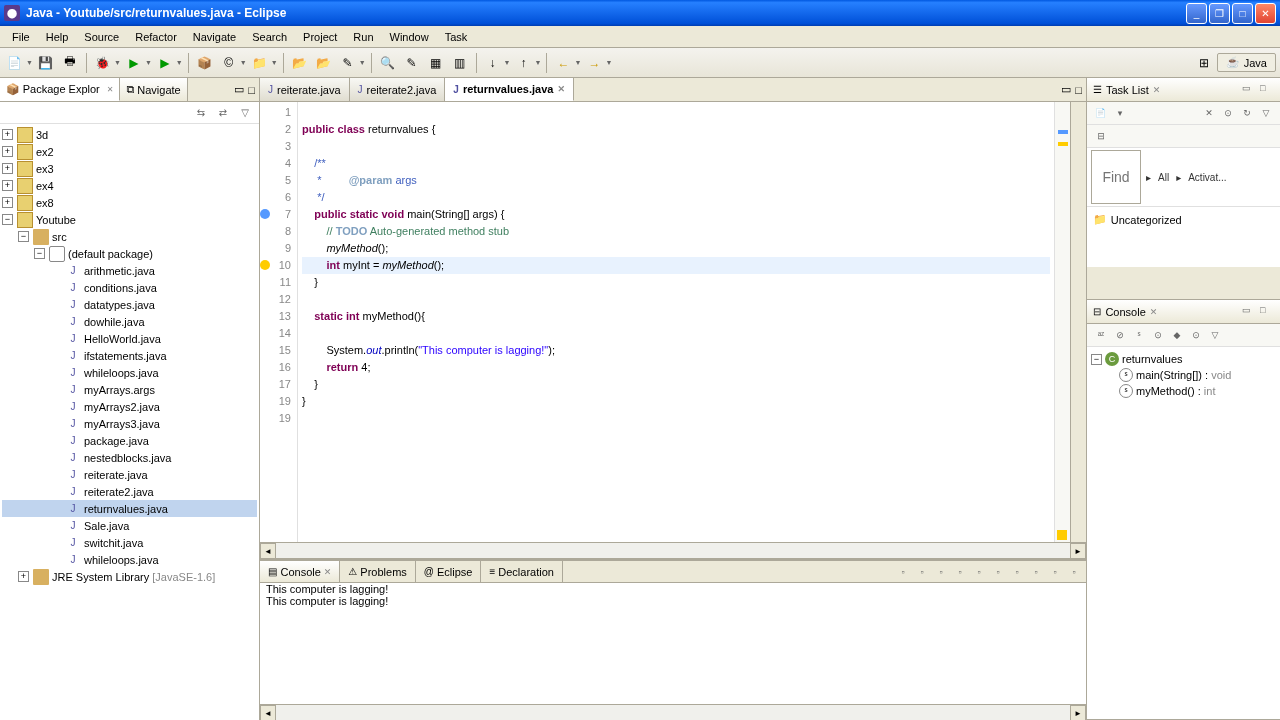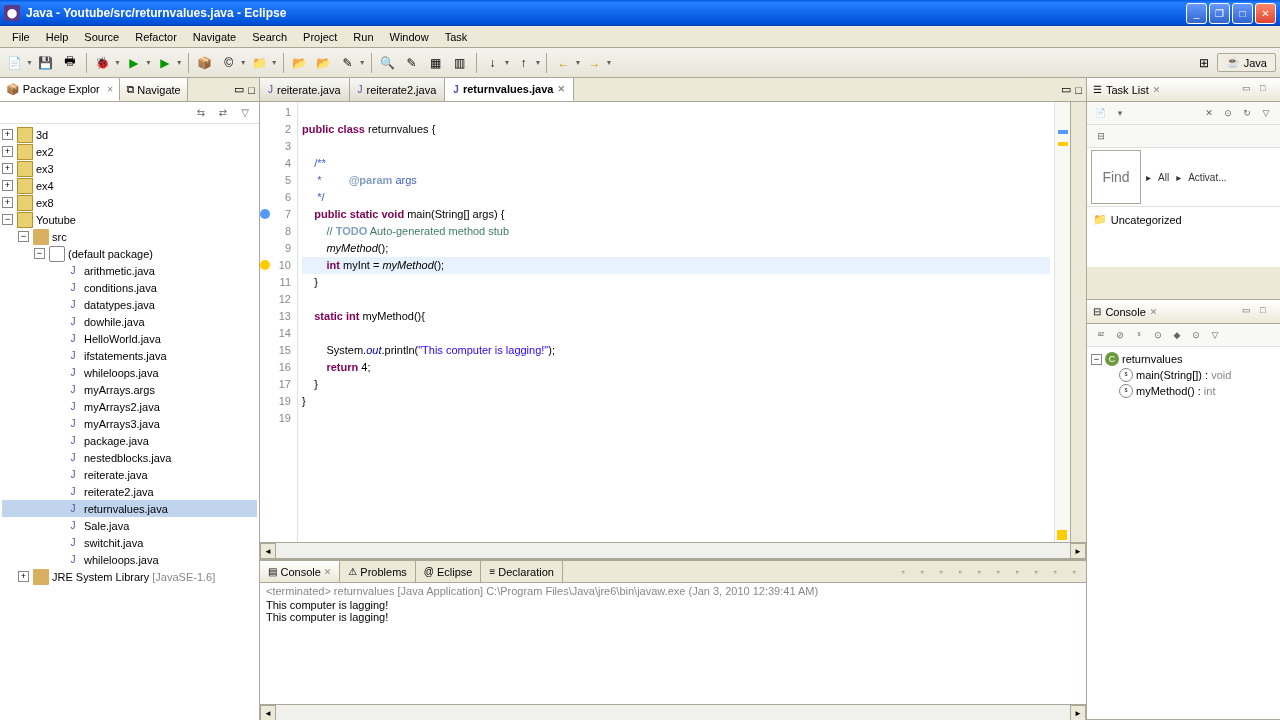--- a/index.html
+++ b/index.html
@@ -465,21 +465,20 @@
             <span class="cbtn">▫</span>
             <span class="cbtn">▫</span>
             <span class="cbtn">▫</span>
             <span class="cbtn">▫</span>
             <span class="cbtn">▫</span>
             <span class="cbtn">▫</span>
             <span class="cbtn">▫</span>
             <span class="cbtn">▫</span>
           </div>
         </div>
-      <div class="console-header">&lt;terminated&gt; returnvalues [Java Application] C:\Program Files\Java\jre6\bin\javaw.exe (Jan 3, 2010 12:39:41 AM)</div>
       <div class="console-body" id="console-body">
           <div>This computer is lagging!</div>
           <div>This computer is lagging!</div>
         </div>
       <div class="console-hscroll">
         <div class="sb-btn">◄</div>
           <div class="sb-track"></div>
           <div class="sb-btn">►</div>
       </div>
     </div>

